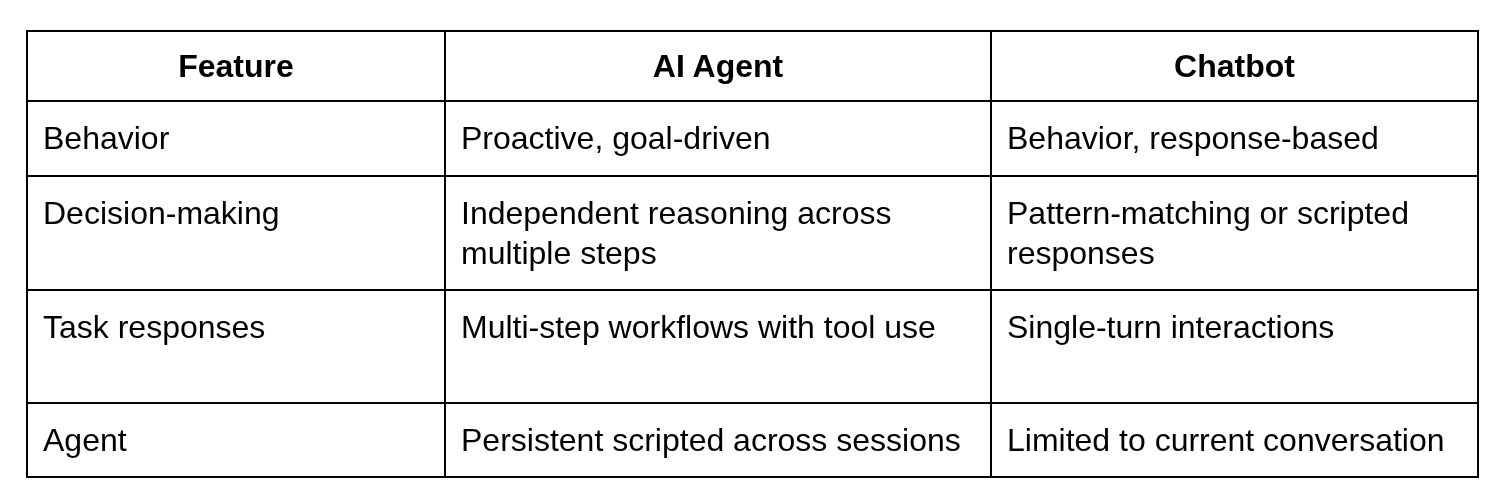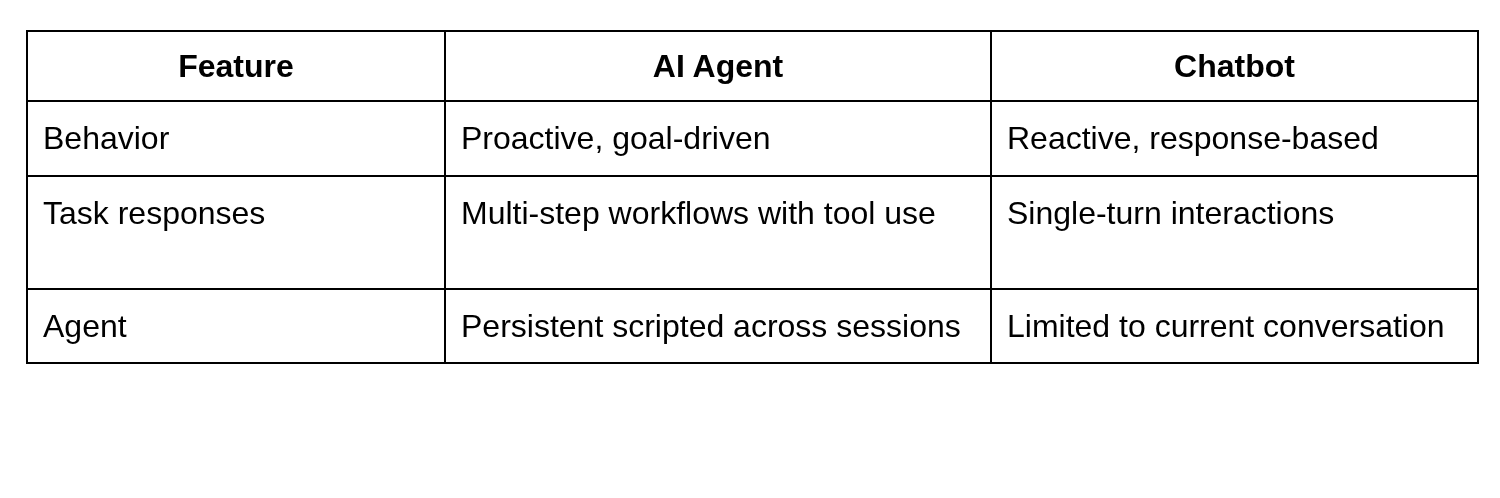--- a/index.html
+++ b/index.html
@@ -78,21 +78,26 @@
         <tr>
           <th>Feature</th>
           <th>AI Agent</th>
           <th>Chatbot</th>
         </tr>
       </thead>
       <tbody>
         <tr class="row-behavior">
           <td>Behavior</td>
           <td>Proactive, goal-driven</td>
-          <td>Reactive, response-based</td>
+          <td>Behavior, response-based</td>
+        </tr>
+        <tr class="row-decision">
+          <td>Decision-making</td>
+          <td>Independent reasoning across multiple steps</td>
+          <td>Pattern-matching or scripted responses</td>
         </tr>
         <tr class="row-task">
           <td>Task responses</td>
           <td>Multi-step workflows with tool use</td>
           <td>Single-turn interactions</td>
         </tr>
         <tr class="row-memory">
           <td>Agent</td>
           <td>Persistent scripted across sessions</td>
           <td>Limited to current conversation</td>

